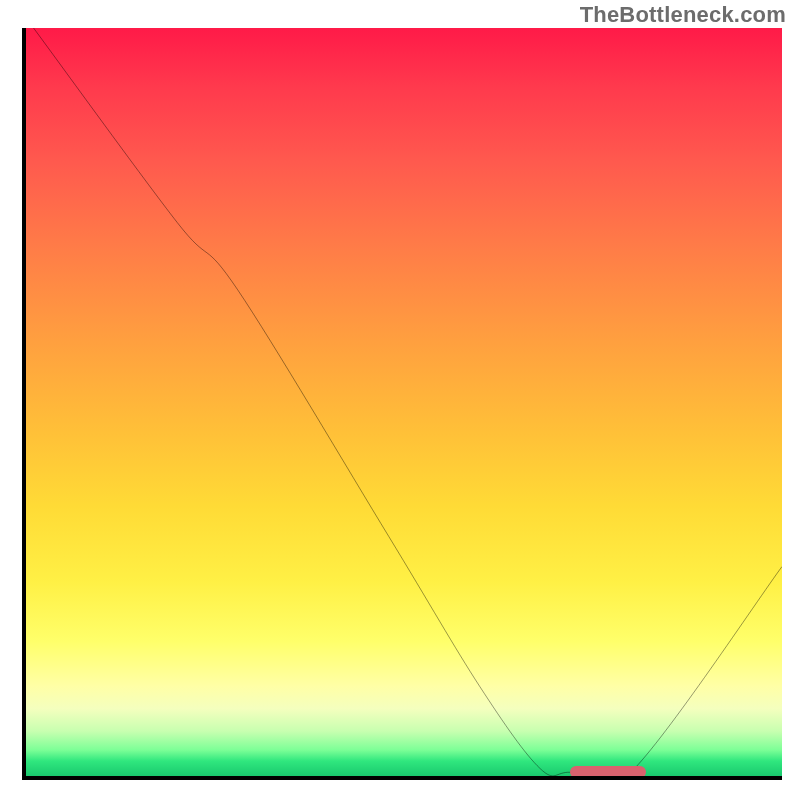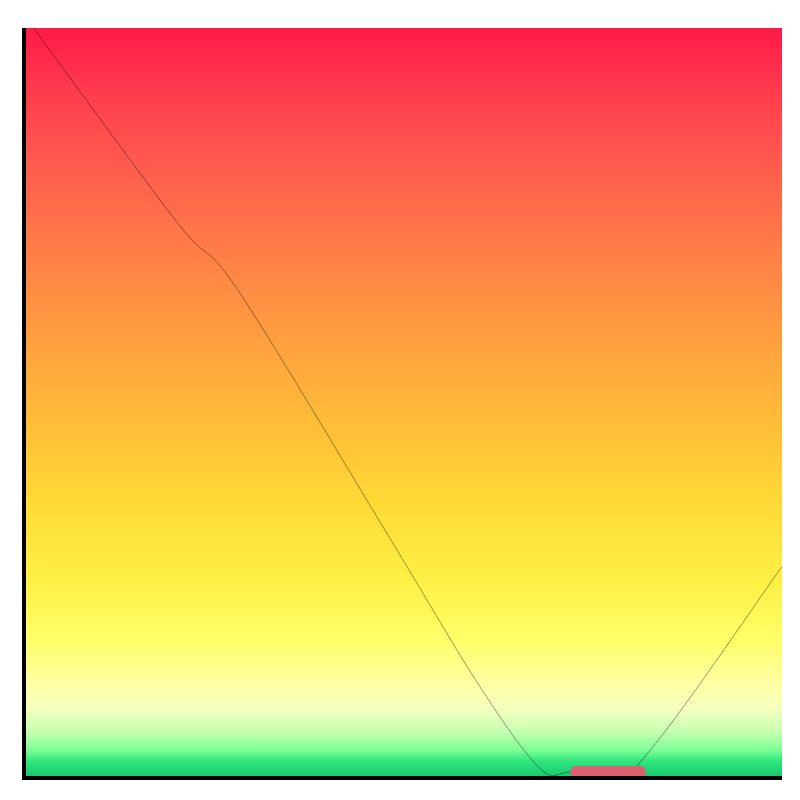--- a/index.html
+++ b/index.html
@@ -71,20 +71,21 @@
     position: absolute;
     height: 12px;
     border-radius: 6px;
     background: #d9626e;
   }
 </style>
 </head>
 <body>
 <div class="container">
 
+  <div class="attribution">TheBottleneck.com</div>
 
   <div class="plot-area">
     <div class="gradient-bg"></div>
 
     <svg class="curve" viewBox="0 0 100 100" preserveAspectRatio="none">
       <path id="curve-path" fill="none" stroke="#000000" stroke-width="0.4" vector-effect="non-scaling-stroke" d="M 1.00 0.00 C 4.17 4.33, 15.50 20.17, 20.00 26.00 C 24.50 31.83, 23.33 28.00, 28.00 35.00 C 32.67 42.00, 42.67 59.17, 48.00 68.00 C 53.33 76.83, 56.67 82.83, 60.00 88.00 C 63.33 93.17, 66.00 97.08, 68.00 99.00 C 70.00 100.92, 70.00 99.42, 72.00 99.50 C 74.00 99.58, 75.33 104.08, 80.00 99.50 C 84.67 94.92, 96.67 76.58, 100.00 72.00"></path>
     </svg>
 
     <div id="opt-marker" class="marker" style="left: 544.32px; width: 75.6px; top: 737.512px; background: rgb(217, 98, 110);"></div>
   </div>

